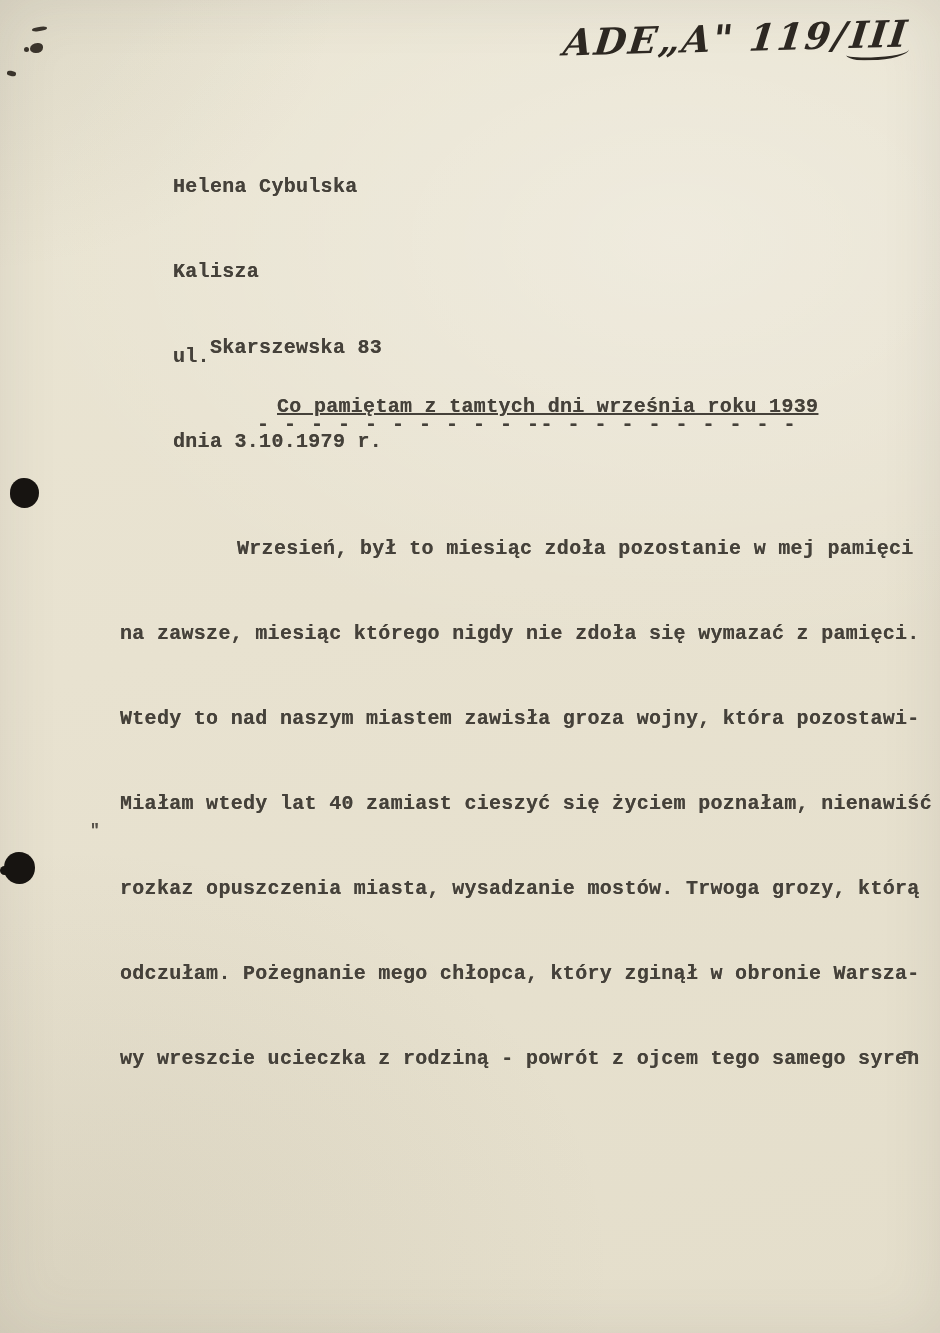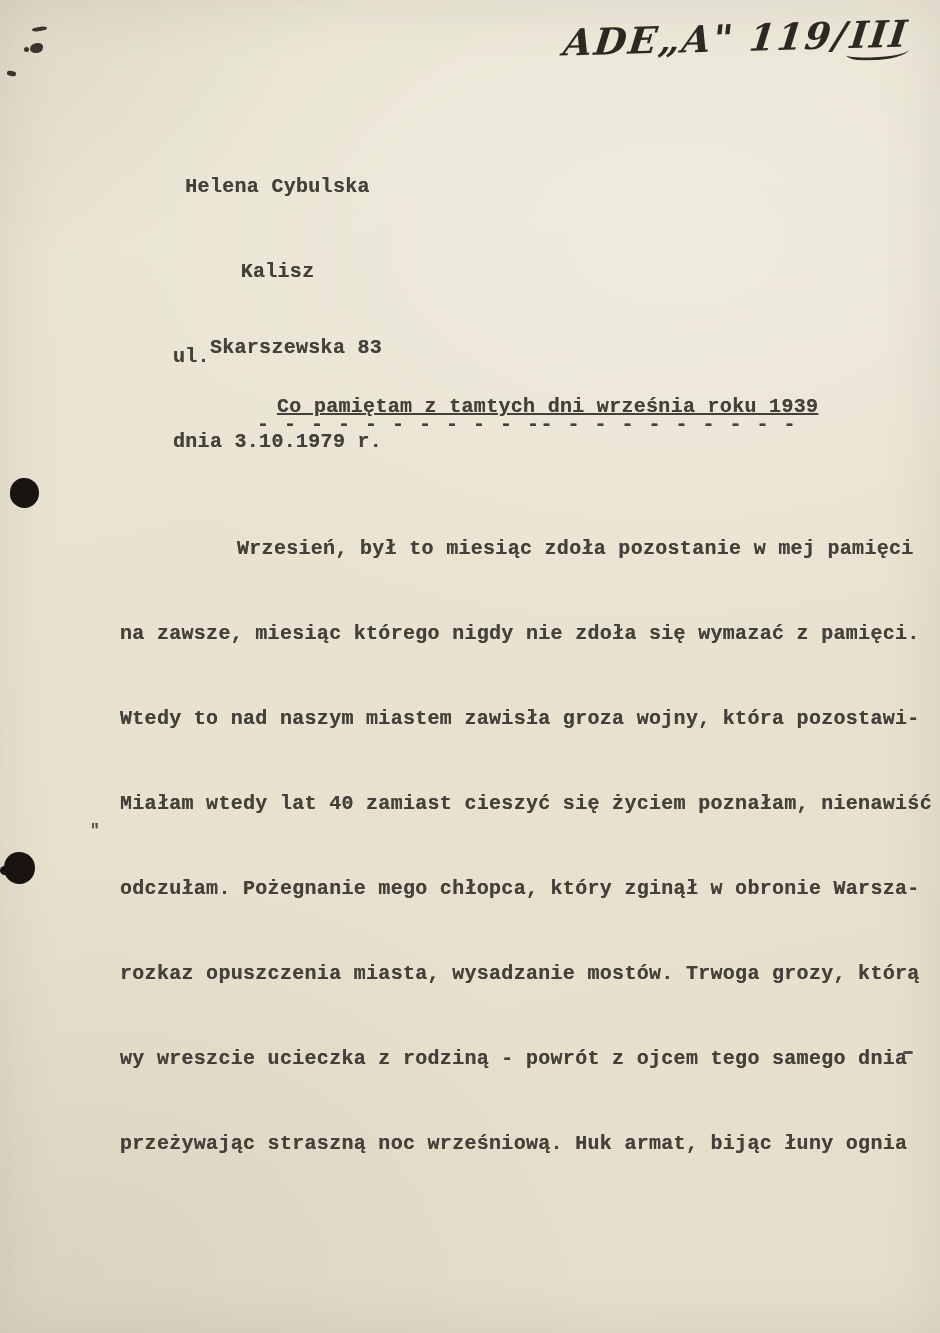--- a/index.html
+++ b/index.html
@@ -46,21 +46,21 @@
   .archival-note .roman {
     display: inline-block;
     border-bottom: 3px solid #2d2822;
     padding: 0 2px 1px 2px;
     border-radius: 0 0 60% 40% / 0 0 10px 6px;
   }
 
   
   .sender-block {
     position: absolute;
-    left: 173px; top: 121px; text-align: center;
+    left: 173px; top: 121px;
   }
   .sender-block .hline {
     display: block;
     height: 39px;
     line-height: 39px;
   }
   .street-name { position: relative; top: -9px; }
 
   
   .doc-title {
@@ -139,37 +139,36 @@
   <div class="speck speck-3"></div>
   <div class="speck speck-4"></div>
   <div class="stray-quote type">"</div>
   <div class="stray-dash"></div>
 
   <div class="hole hole-1"></div>
   <div class="hole hole-2"></div>
 
   <div class="sender-block type">
     <span class="hline">Helena Cybulska</span>
-    <span class="hline">Kalisz</span>
+    <span class="hline">Kalisza</span>
     <span class="hline"><span>ul.</span><span class="street-name">Skarszewska 83</span></span>
     <span class="hline">dnia 3.10.1979 r.</span>
   </div>
 
   <div class="doc-title type">Co pamiętam z tamtych dni września roku 1939</div>
   <div class="title-underline type">- - - - - - - - - - -- - - - - - - - - -</div>
 
   <div class="body-text type">
     <span class="line">Wrzesień, był to miesiąc zdoła pozostanie w mej pamięci</span>
     <span class="line">na zawsze, miesiąc którego nigdy nie zdoła się wymazać z pamięci.</span>
     <span class="line">Wtedy to nad naszym miastem zawisła groza wojny, która pozostawi-</span>
     <span class="line">Miałam wtedy lat 40 zamiast cieszyć się życiem poznałam, nienawiść</span>
+    <span class="line">rozkaz opuszczenia miasta, wysadzanie mostów. Trwoga grozy, którą</span>
     <span class="line">odczułam. Pożegnanie mego chłopca, który zginął w obronie Warsza-</span>
-    <span class="line">rozkaz opuszczenia miasta, wysadzanie mostów. Trwoga grozy, którą</span>
-    <span class="line">wy wreszcie ucieczka z rodziną - powrót z ojcem tego samego dnia</span>
-    <span class="line">przeżywając straszną noc wrześniową. Huk armat, bijąc łuny ognia</span>
+    <span class="line">wy wreszcie ucieczka z rodziną - powrót z ojcem tego samego syren</span>
     
     
     
     
     
     
     
     
     
     

